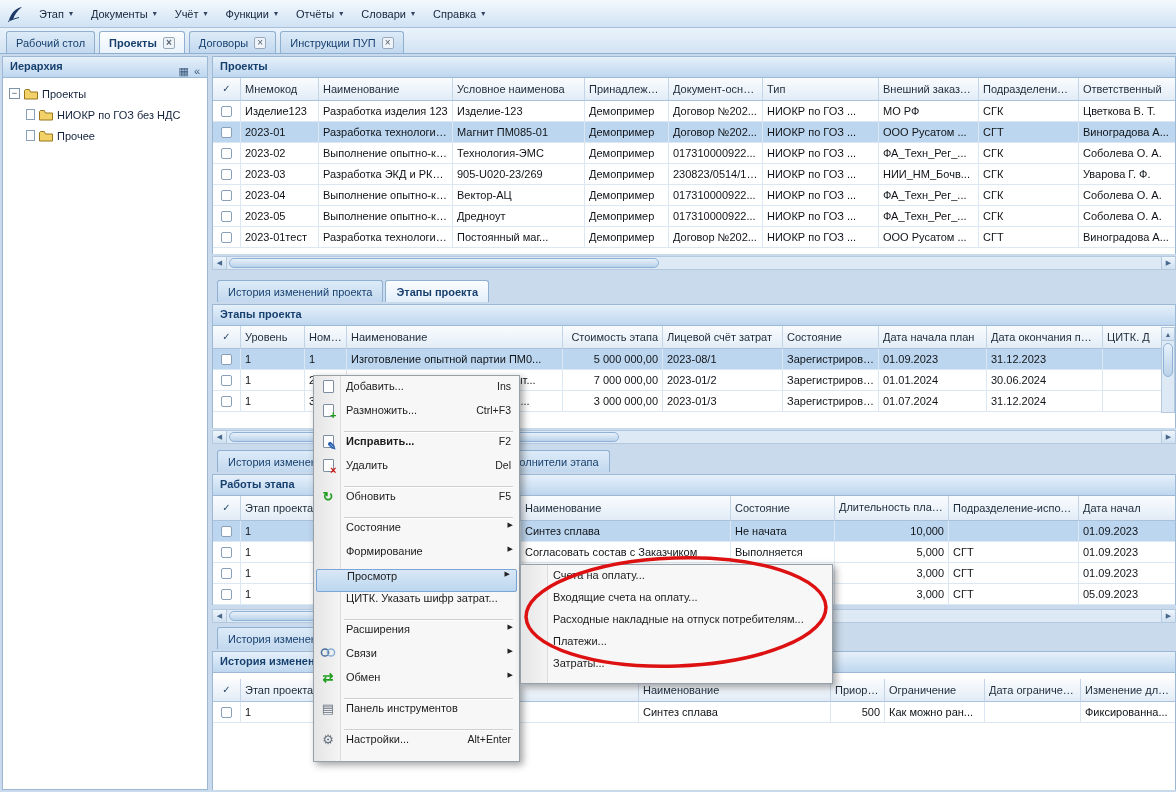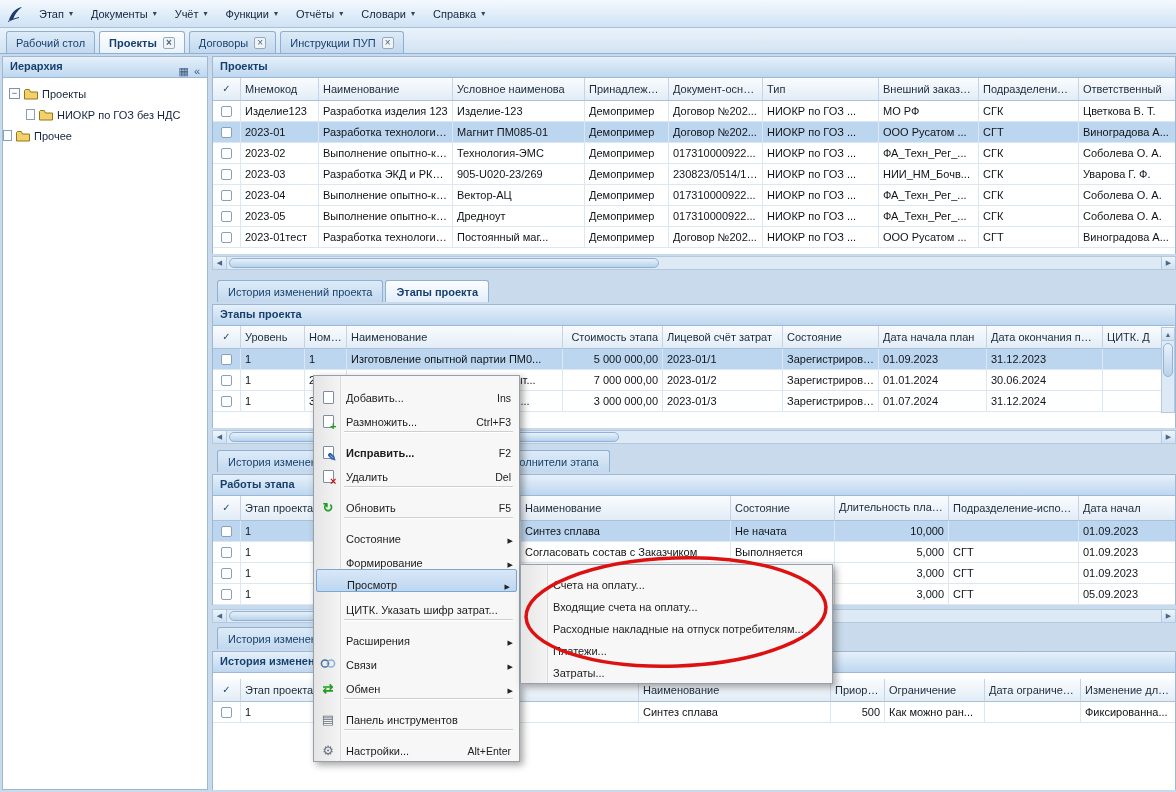--- a/index.html
+++ b/index.html
@@ -77,21 +77,21 @@
           background:linear-gradient(#eef5fc,#cfe0f1);border-bottom:1px solid #b4c9de}
   .vs-track{flex:1;position:relative;margin:0 1px}
   .vs-thumb{position:absolute;left:0;right:0;top:2px;height:34px;border-radius:5px;
             background:linear-gradient(#e8f1fa,#b9d2ea);border:1px solid #8fb2d8}
 
   
   .menu{position:absolute;background:#f7f7f7;border:1px solid #979fa9;box-shadow:3px 3px 7px rgba(50,50,50,.45);
         padding:4px 0;z-index:40}
   .menu::before{content:"";position:absolute;left:0;top:0;bottom:0;width:26px;
         background:linear-gradient(90deg,#e5e5e5,#f4f4f4);border-right:1px solid #dcdcdc}
-  .menu-item{position:relative;height:24px;display:flex;align-items:flex-end;padding:0 8px 0 32px;color:#1c1c1c;cursor:default}
+  .menu-item{position:relative;height:24px;display:flex;align-items:flex-start;padding:0 8px 0 32px;color:#1c1c1c;cursor:default}
   #submenu .menu-item{height:22px}
   .menu-item.bold .mi-label{font-weight:bold}
   .menu-item.hl{background:linear-gradient(#d9e7f7,#bcd7f0);border:1px solid #7aa5d4;border-radius:2px;
                 margin:0 2px;height:23px;padding-left:30px}
   .mi-icon{position:absolute;left:5px;width:18px;text-align:center;line-height:1}
   .mi-label{white-space:nowrap;overflow:hidden;text-overflow:ellipsis}
   .mi-short{margin-left:auto;font-size:10.5px;color:#222;padding-left:10px}
   .mi-arrow{position:absolute;right:6px;font-size:7px;color:#222}
   .menu-sep{height:1px;background:#cfcfcf;box-shadow:0 1px 0 #fff;margin:3px 6px 3px 30px}
   .ic-doc{display:inline-block;width:11px;height:13px;background:#fff;border:1px solid #7e8ea0;position:relative;border-radius:1px;vertical-align:middle}
@@ -186,21 +186,21 @@
         </div>
         <div class="tree-row" style="padding-left: 23px;">
           <span class="docbox"></span>
           <span class="folder">
             <svg width="14" height="12" viewBox="0 0 14 12">
               <path d="M0.5 2.5 L0.5 11 L13.5 11 L13.5 4 L6.5 4 L5.3 1.5 L1.5 1.5 Z" fill="#f3d169" stroke="#97761d"></path>
             </svg>
           </span>
           <span class="tree-label">НИОКР по ГОЗ без НДС</span>
         </div>
-        <div class="tree-row" style=" text-align: right;">
+        <div class="tree-row" style="padding-left: 23px; text-align: right;">
           <span class="docbox"></span>
           <span class="folder">
             <svg width="14" height="12" viewBox="0 0 14 12">
               <path d="M0.5 2.5 L0.5 11 L13.5 11 L13.5 4 L6.5 4 L5.3 1.5 L1.5 1.5 Z" fill="#f3d169" stroke="#97761d"></path>
             </svg>
           </span>
           <span class="tree-label">Прочее</span>
         </div>
       </div>
   </div>
@@ -390,21 +390,21 @@
           </thead>
           <tbody>
             <tr class="selected">
               <td class="chk">
                 <div class="cb"></div>
               </td>
               <td>1</td>
               <td>1</td>
               <td>Изготовление опытной партии ПМ0...</td>
               <td class="r">5 000 000,00</td>
-              <td>2023-01/1</td>
+              <td>2023-08/1</td>
               <td>Зарегистрирован</td>
               <td>01.09.2023</td>
               <td>31.12.2023</td>
               <td></td>
             </tr>
             <tr>
               <td class="chk">
                 <div class="cb"></div>
               </td>
               <td>1</td>

